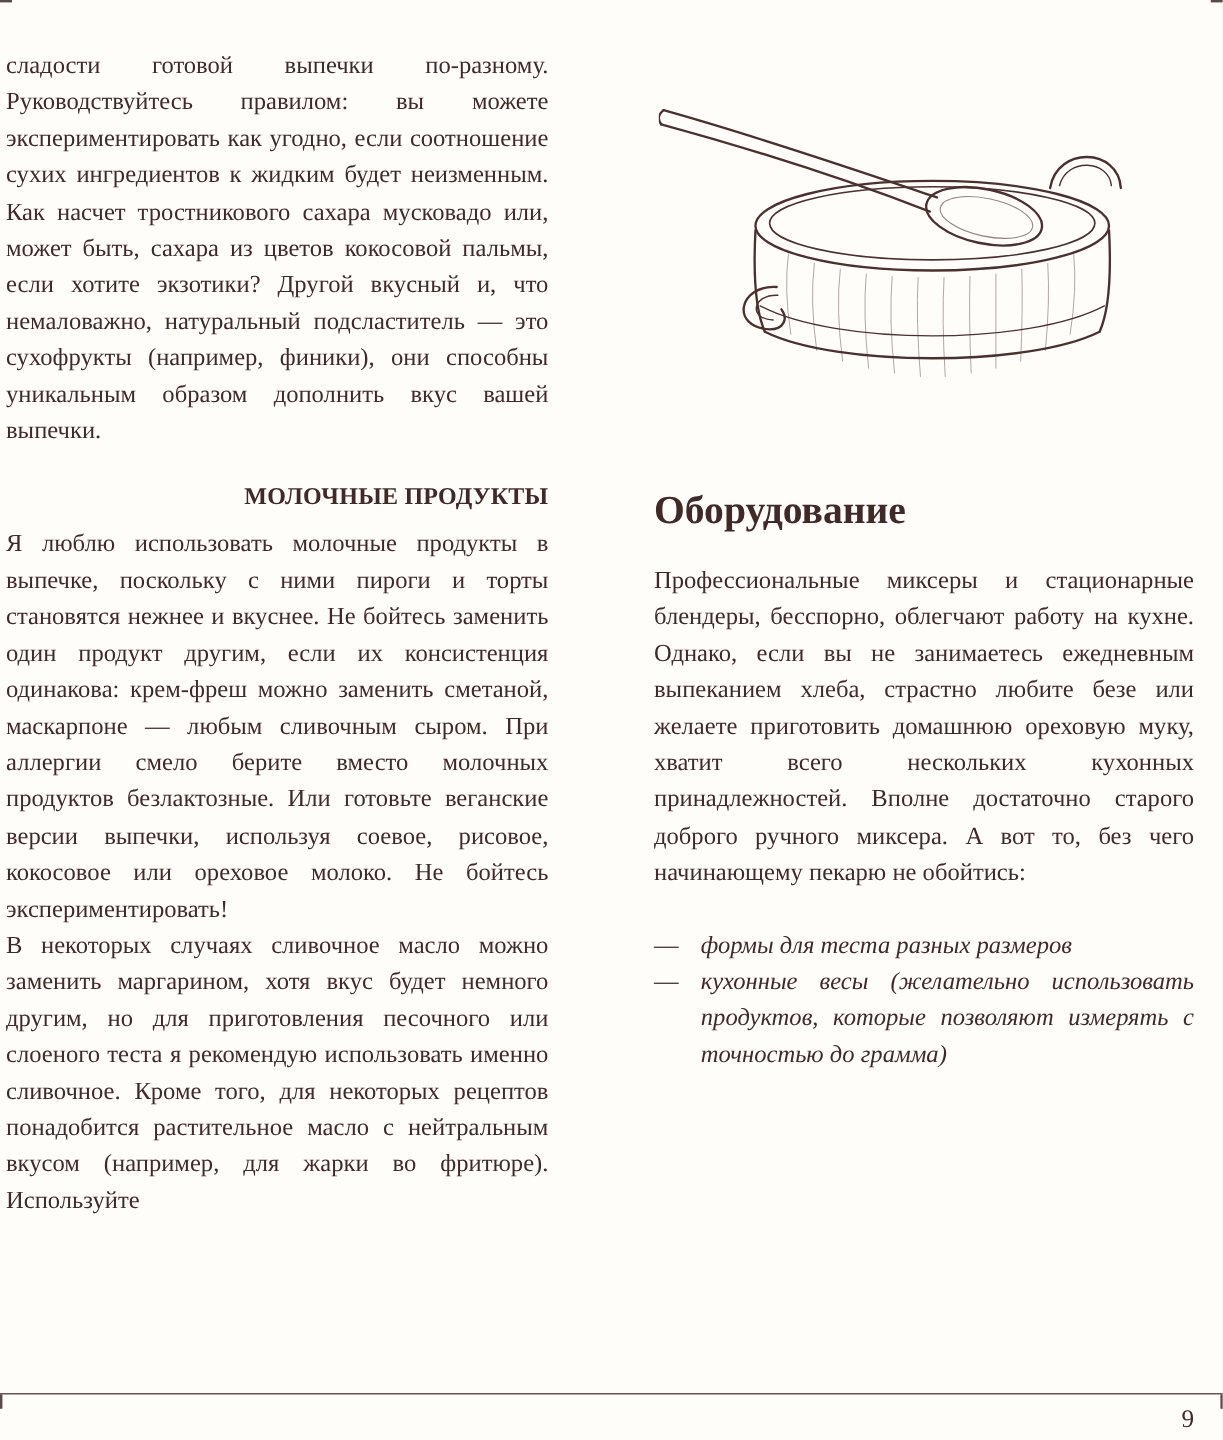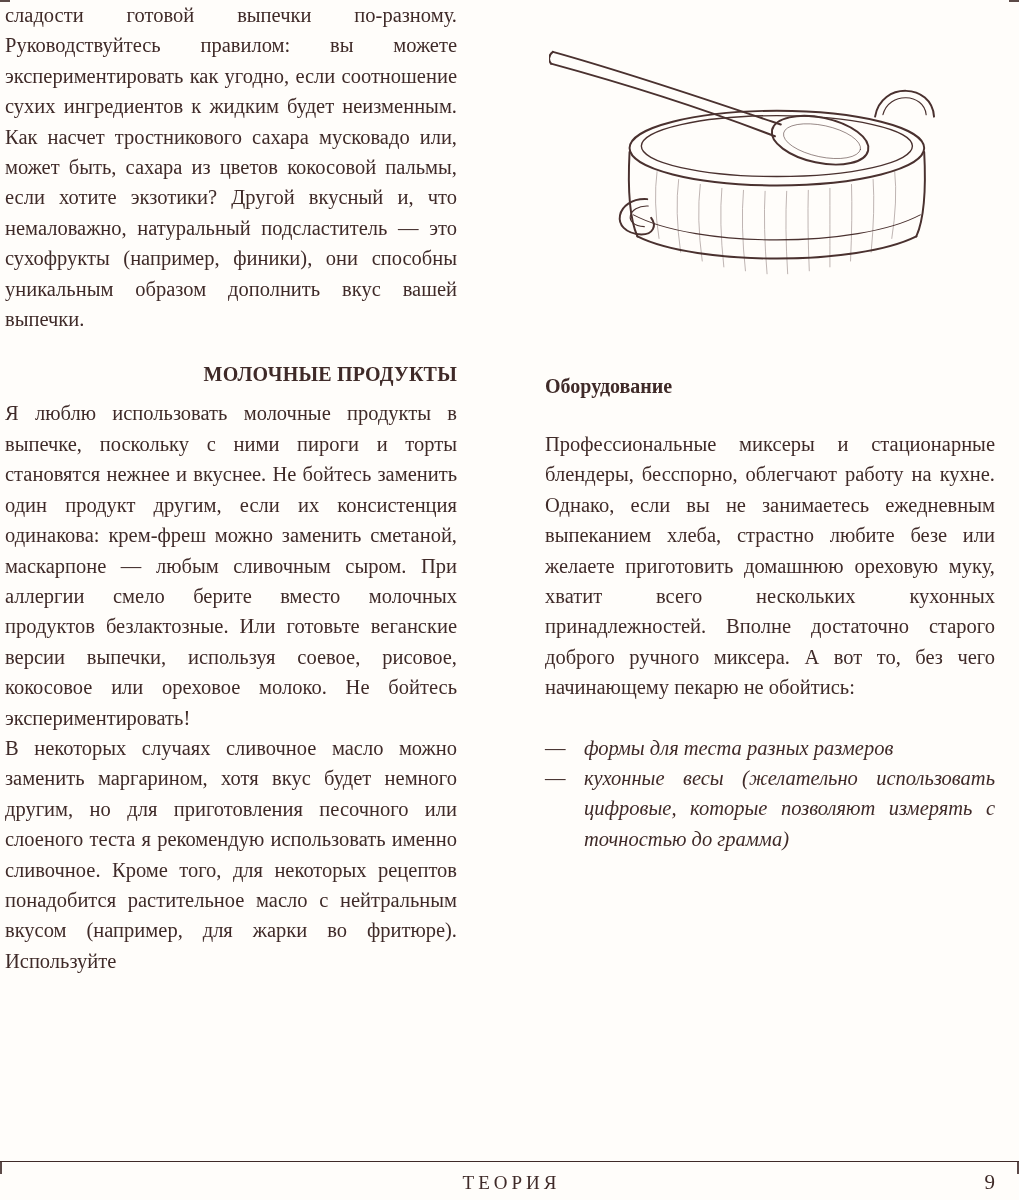--- a/index.html
+++ b/index.html
@@ -13,20 +13,21 @@
     margin: 0 auto;
     background: #fffdfa;
     color: #3f2a28;
     font-family: "Liberation Serif", "DejaVu Serif", serif;
     overflow: hidden;
   }
 
   .columns {
     display: flex;
     padding-top: 0;
+    margin-top: 40px;
   }
   .col {
     font-size: 20.5px;
     line-height: 30.4px;
     text-align: justify;
     hyphens: auto;
   }
   .col-left { width: 452px; margin-left: 5px; }
   .col-right { width: 450px; margin-left: 88px; }
 
@@ -34,21 +35,21 @@
 
   .h-small {
     font-size: 20px;
     font-weight: bold;
     letter-spacing: 0.2px;
     margin: 27px 0 11px 0;
     text-align: right;
     line-height: 26px;
   }
   .h-large {
-    font-size: 20px;
+    font-size: 33px;
     font-weight: bold;
     margin: 52px 0 26px 0;
     text-align: left;
     line-height: 34px;
   }
 
   .illustration {
     width: 442px;
     margin: 42px auto 0 auto;
   }
@@ -156,24 +157,23 @@
       <h2 class="h-large">Оборудование</h2>
       <p>Профессиональные миксеры и стационарные блендеры, бесспорно, облегчают работу на кухне. Однако, если вы не занимаетесь ежедневным выпеканием хлеба, страстно любите безе или желаете приготовить домашнюю ореховую муку, хватит всего нескольких кухонных принадлежностей. Вполне достаточно старого доброго ручного миксера. А вот то, без чего начинающему пекарю не обойтись:</p>
 
       <div class="eq-list">
         <div class="list-item">
           <span class="marker">—</span>
           <span class="text">формы для теста разных размеров</span>
         </div>
         <div class="list-item">
           <span class="marker">—</span>
-          <span class="text">кухонные весы (желательно использовать цифровые, которые позволяют измерять с точностью до грамма)</span>
+          <span class="text">кухонные весы (желательно использовать продуктов, которые позволяют измерять с точностью до грамма)</span>
         </div>
       </div>
     </div>
 
   </div>
 
   <div class="footer-line"></div>
-  <div class="footer-section">ТЕОРИЯ</div>
   <div class="footer-page">9</div>
 
 </div>
 
 </body></html>

